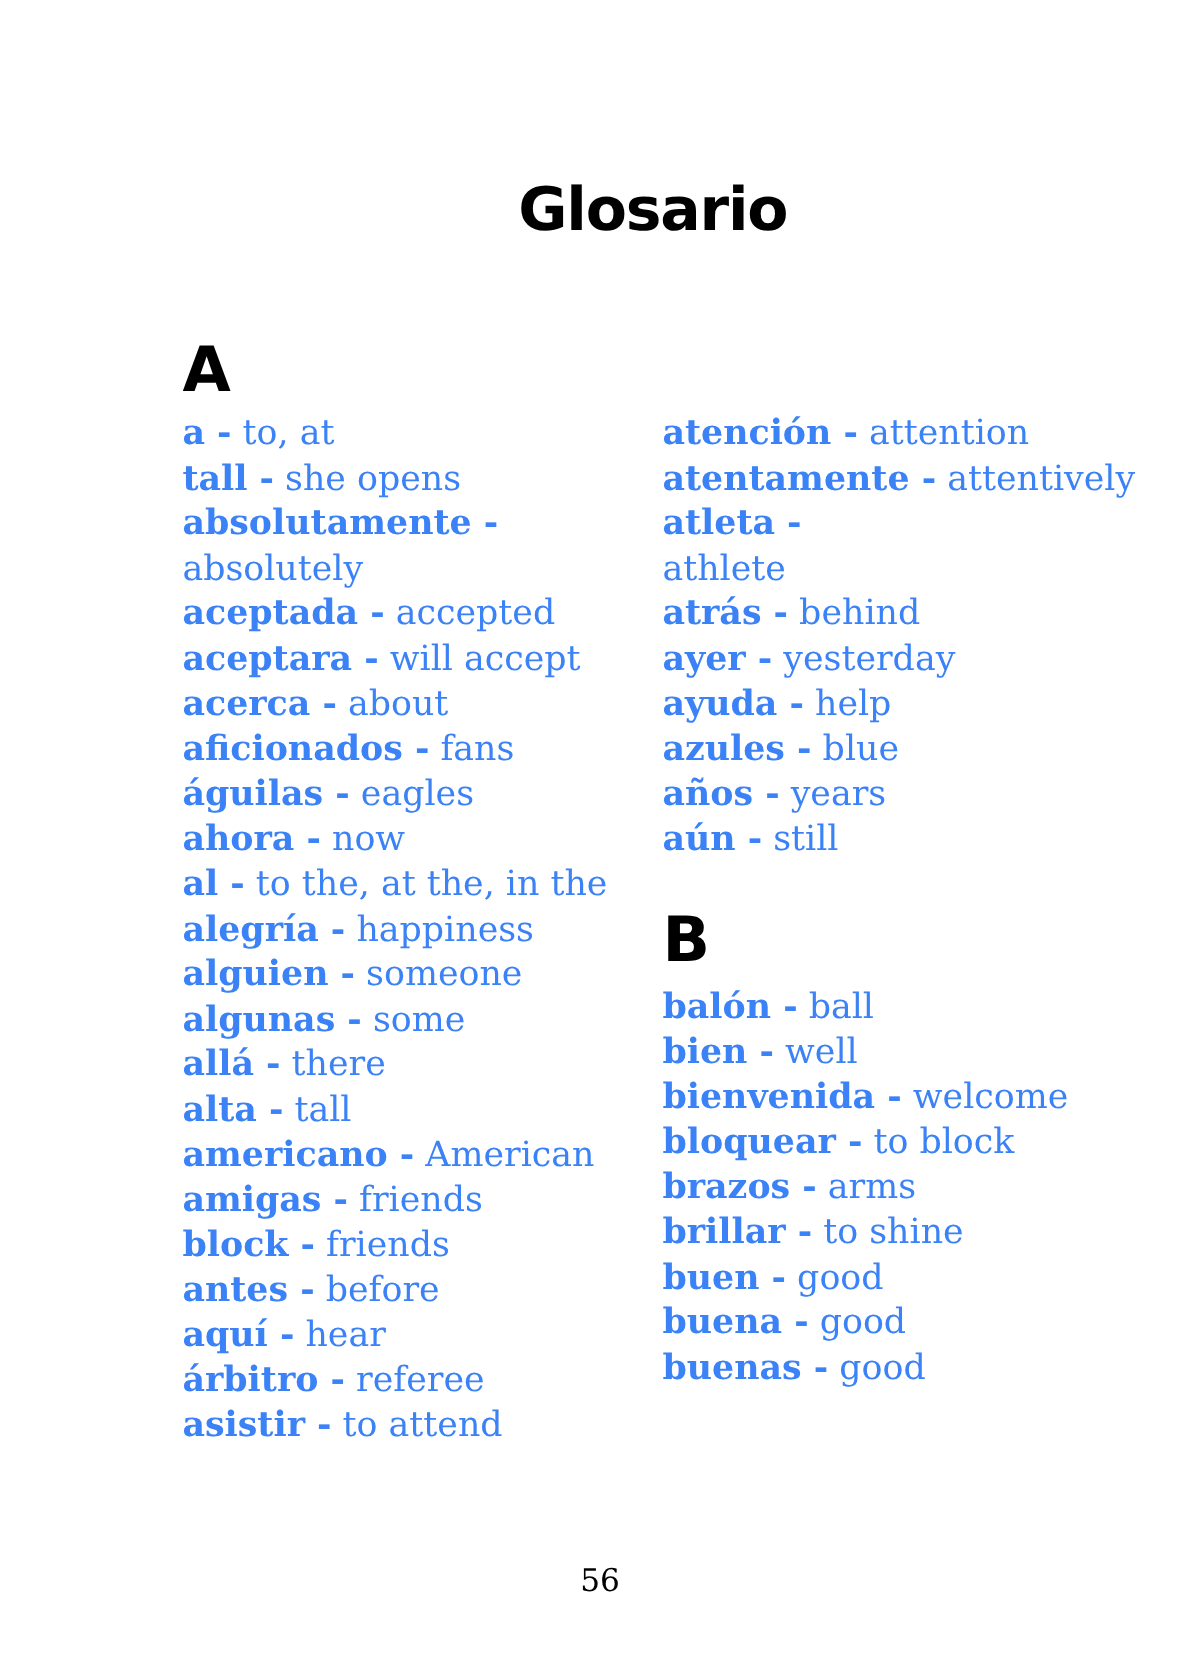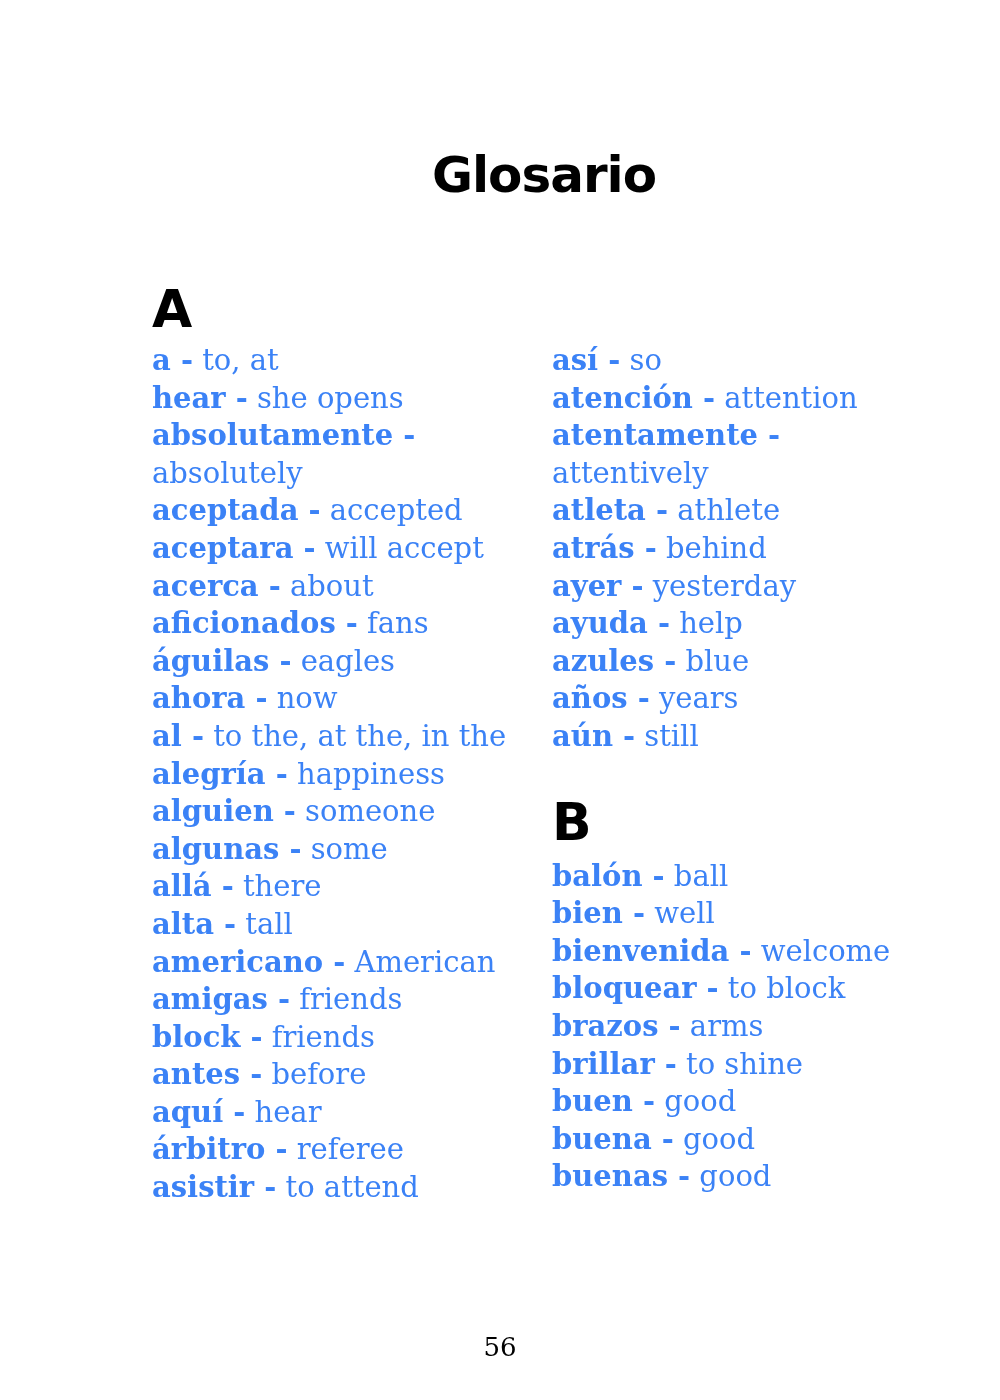--- a/index.html
+++ b/index.html
@@ -58,35 +58,34 @@
   
   #left-a-entries .entry:nth-child(3) .def,
   #right-a-entries .entry:nth-child(3) .def { display: block; }
   .page-number {
     position: absolute;
     top: 1303px; left: 0; width: 1000px;
     text-align: center;
     font-family: "DejaVu Serif", serif;
     font-size: 26px;
     color: #000000;
-    margin-top: 29px;
   }
 </style>
 </head>
 <body>
 
 <div class="page">
 
   <h1 class="title">Glosario</h1>
 
   <div id="col-left">
     <div class="letter">A</div>
     <div id="left-a-entries">
         <div class="entry"><span class="term">a -</span><span class="def"> to, at</span></div>
-        <div class="entry"><span class="term">hear -</span><span class="def"> she opens</span></div>
+        <div class="entry"><span class="term">tall -</span><span class="def"> she opens</span></div>
         <div class="entry"><span class="term">absolutamente -</span><span class="def"> absolutely</span></div>
         <div class="entry"><span class="term">aceptada -</span><span class="def"> accepted</span></div>
         <div class="entry"><span class="term">aceptara -</span><span class="def"> will accept</span></div>
         <div class="entry"><span class="term">acerca -</span><span class="def"> about</span></div>
         <div class="entry"><span class="term">aficionados -</span><span class="def"> fans</span></div>
         <div class="entry"><span class="term">águilas -</span><span class="def"> eagles</span></div>
         <div class="entry"><span class="term">ahora -</span><span class="def"> now</span></div>
         <div class="entry"><span class="term">al -</span><span class="def"> to the, at the, in the</span></div>
         <div class="entry"><span class="term">alegría -</span><span class="def"> happiness</span></div>
         <div class="entry"><span class="term">alguien -</span><span class="def"> someone</span></div>
@@ -98,21 +97,20 @@
         <div class="entry"><span class="term">block -</span><span class="def"> friends</span></div>
         <div class="entry"><span class="term">antes -</span><span class="def"> before</span></div>
         <div class="entry"><span class="term">aquí -</span><span class="def"> hear</span></div>
         <div class="entry"><span class="term">árbitro -</span><span class="def"> referee</span></div>
         <div class="entry"><span class="term">asistir -</span><span class="def"> to attend</span></div>
       </div>
   </div>
 
   <div id="col-right">
     <div id="right-a-entries">
-        <div class="entry"><span class="term">así -</span><span class="def"> so</span></div>
         <div class="entry"><span class="term">atención -</span><span class="def"> attention</span></div>
         <div class="entry"><span class="term">atentamente -</span><span class="def"> attentively</span></div>
         <div class="entry"><span class="term">atleta -</span><span class="def"> athlete</span></div>
         <div class="entry"><span class="term">atrás -</span><span class="def"> behind</span></div>
         <div class="entry"><span class="term">ayer -</span><span class="def"> yesterday</span></div>
         <div class="entry"><span class="term">ayuda -</span><span class="def"> help</span></div>
         <div class="entry"><span class="term">azules -</span><span class="def"> blue</span></div>
         <div class="entry"><span class="term">años -</span><span class="def"> years</span></div>
         <div class="entry"><span class="term">aún -</span><span class="def"> still</span></div>
       </div>

